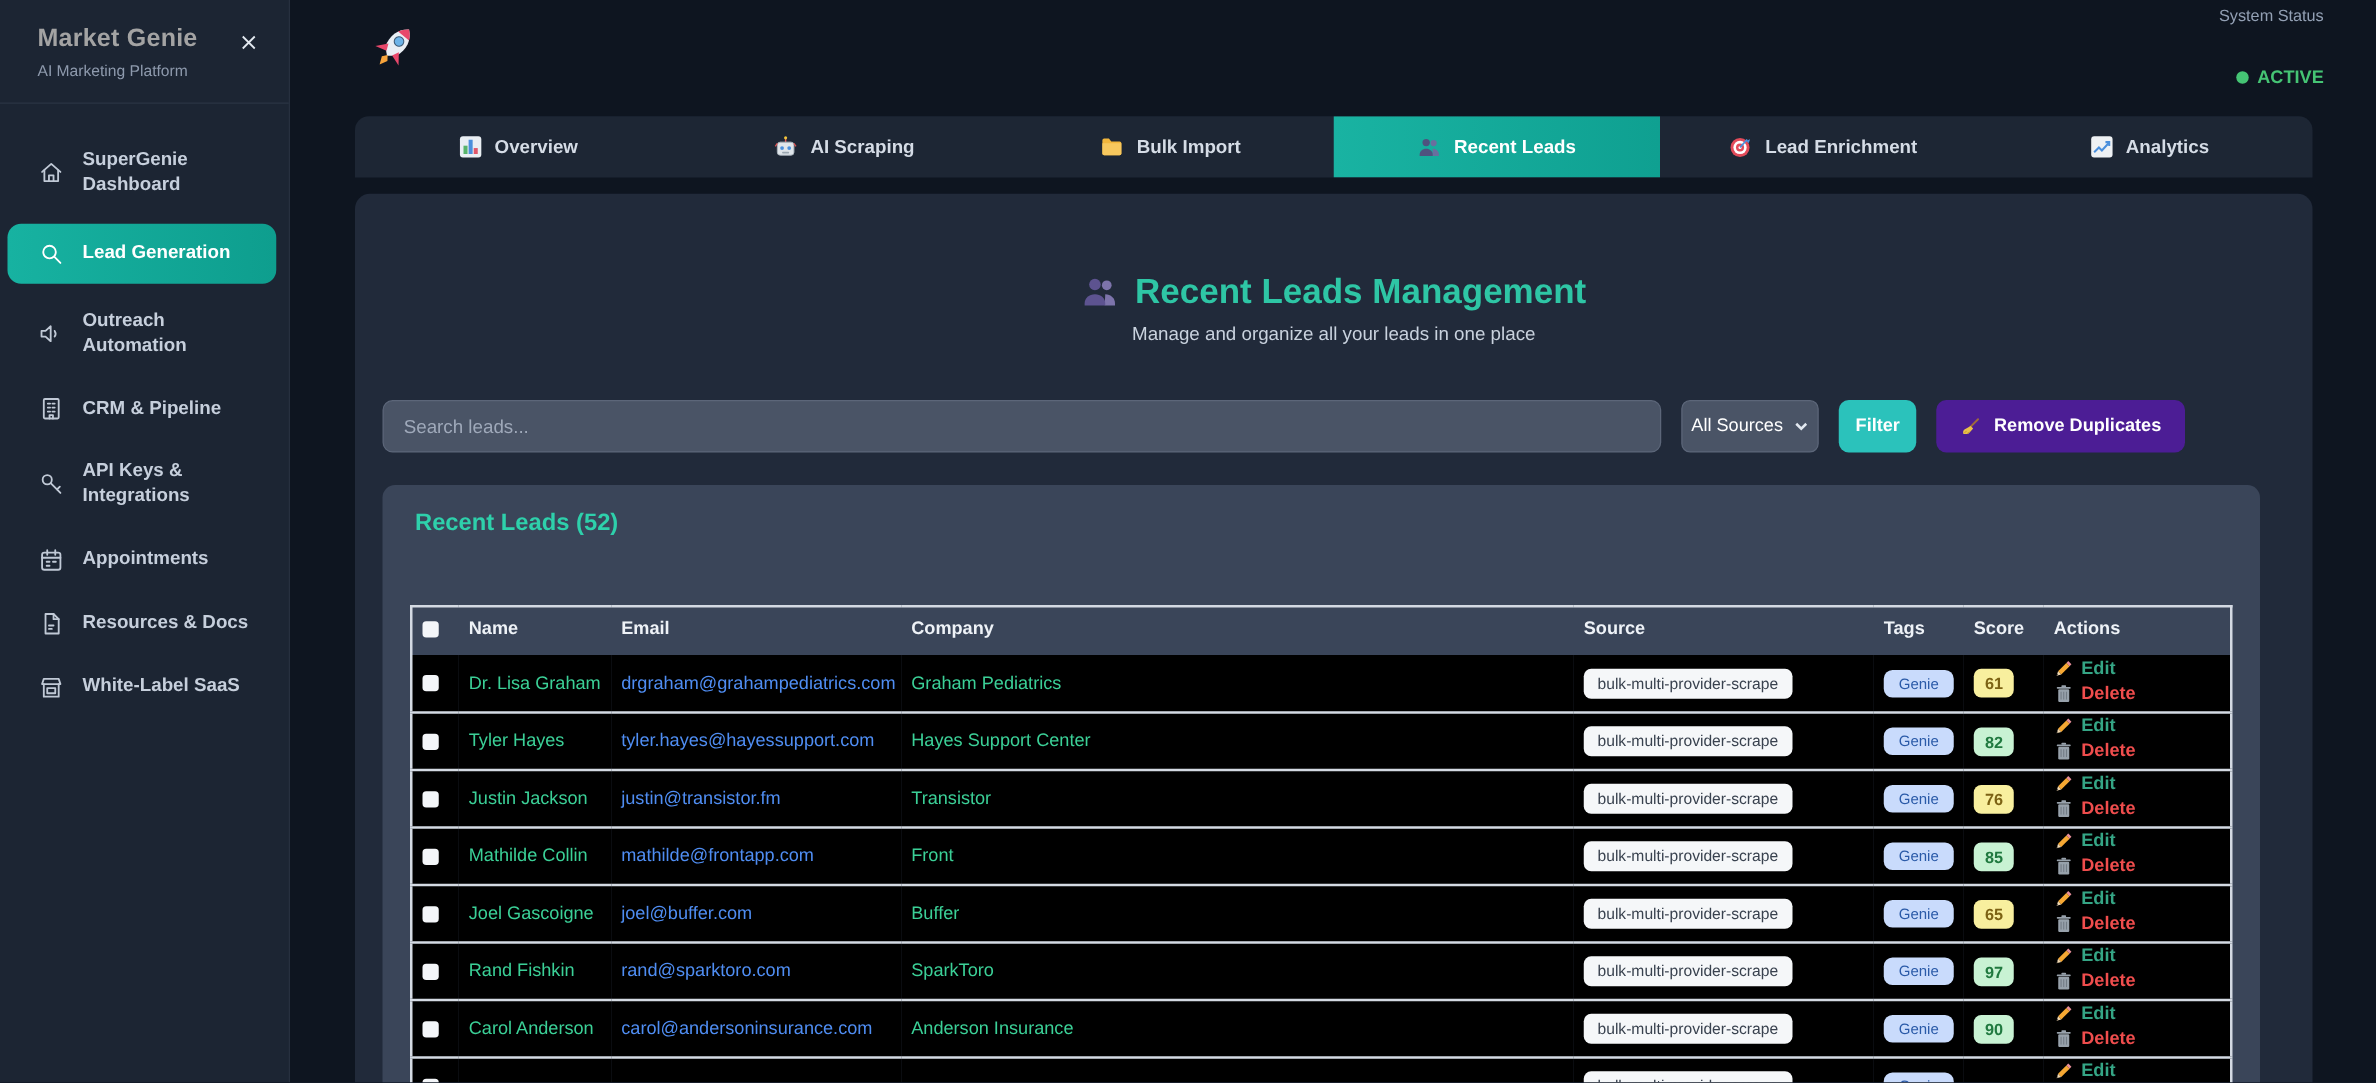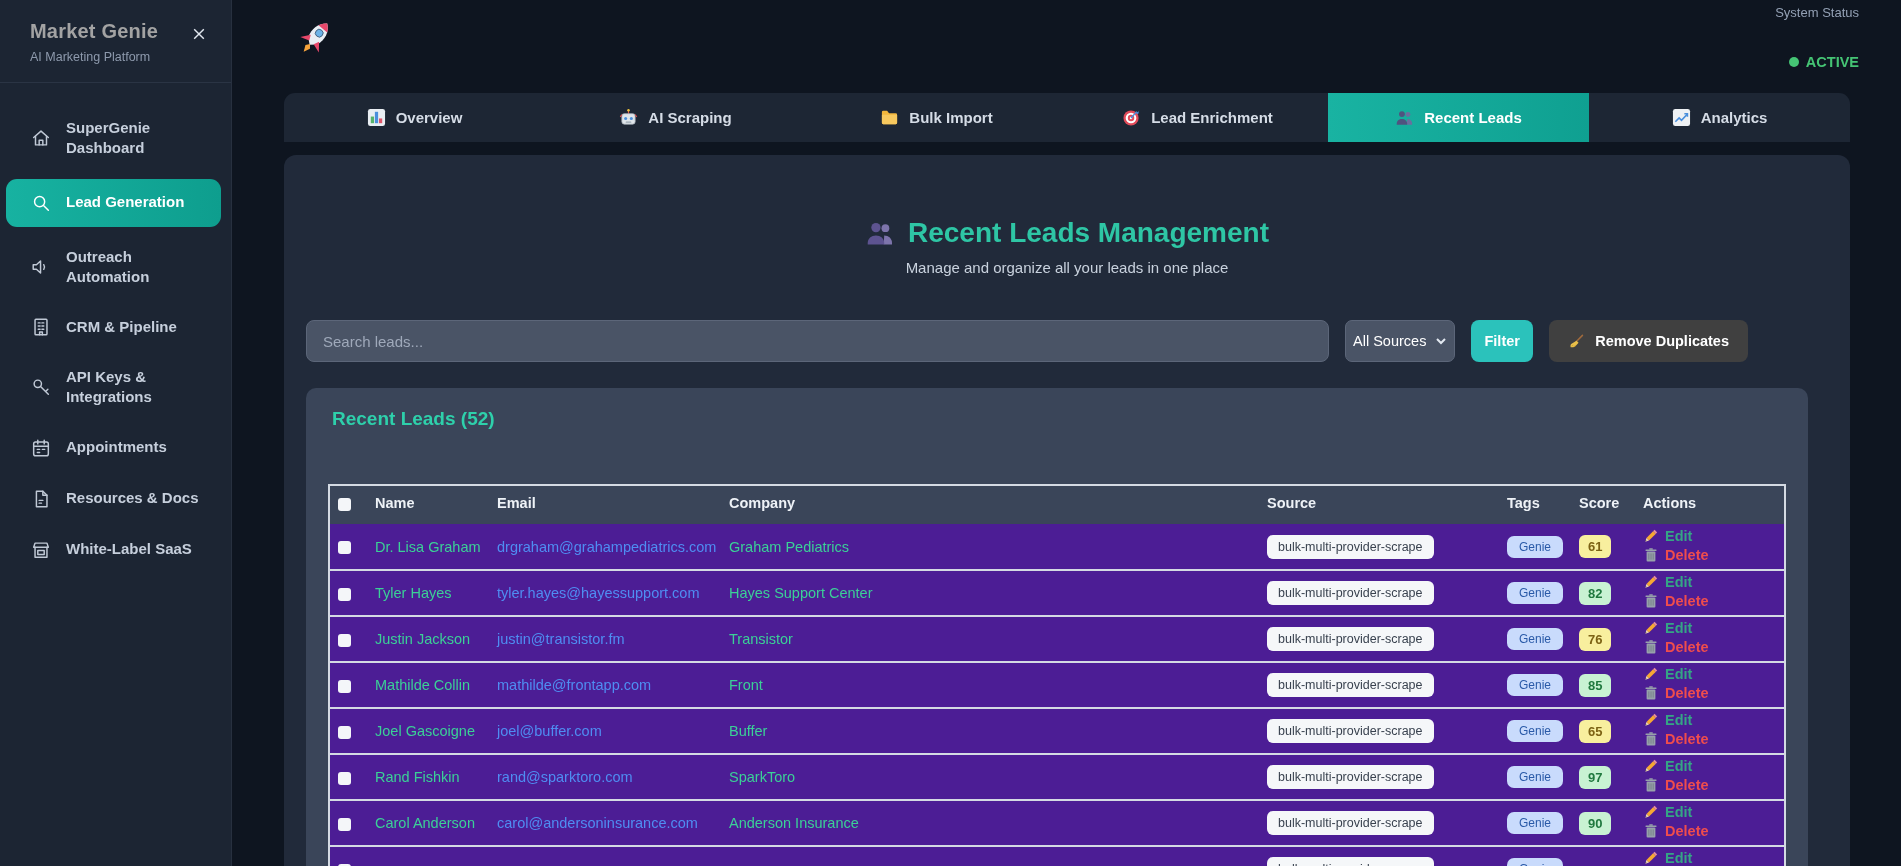--- a/index.html
+++ b/index.html
@@ -46,29 +46,29 @@
   .panel-title .hicon { width:30px; height:30px; }
   .panel-sub { color:#c9d2de; font-size:15px; margin-top:10px; margin-bottom:44px; text-align:center; }
 
   
   .controls { display:flex; gap:16px; height:42px; min-height:42px; margin:0 80px 26px 0; }
   .search-input { flex:1; background:#4a5466; border:1px solid #5c6679; border-radius:8px; color:#e2e8f0; font-size:15px; padding:0 16px; outline:none; font-family:"Liberation Sans",sans-serif; }
   .search-input::placeholder { color:#9fa9ba; }
   .source-select { width:110px; min-width:110px; background:#4a5466; border:1px solid #5c6679; border-radius:7px; color:#fff; font-size:14.5px; font-weight:500; display:flex; align-items:center; justify-content:center; gap:9px; cursor:pointer; }
   .source-select svg { width:12px; height:12px; stroke:#e2e8f0; stroke-width:2; fill:none; }
   .btn-filter { width:62px; min-width:62px; background:#2bc2bb; border:none; border-radius:8px; color:#fff; font-weight:bold; font-size:14.5px; cursor:pointer; font-family:"Liberation Sans",sans-serif; }
-  .btn-dupes { background:#404040; border:none; border-radius:8px; color:#fff; font-weight:bold; font-size:14.5px; padding:0 19px; display:flex; align-items:center; gap:10px; cursor:pointer; font-family:"Liberation Sans",sans-serif; }
+  .btn-dupes { background:#4c1d95; border:none; border-radius:8px; color:#fff; font-weight:bold; font-size:14.5px; padding:0 19px; display:flex; align-items:center; gap:10px; cursor:pointer; font-family:"Liberation Sans",sans-serif; }
   .btn-dupes svg { width:17px; height:17px; }
 
   
   .leads-card { background:#3a4559; border-radius:10px; padding:20px 22px 22px; margin-right:20px; }
   .leads-title { color:#2ed0ab; font-size:19px; font-weight:bold; margin:0 0 54px 4px; }
   table.leads { width:100%; border-collapse:collapse; table-layout:fixed; border:2px solid #d4dae3; }
   th { color:#eef2f7; font-weight:bold; font-size:14.5px; text-align:left; padding:9px 8px 13px; }
-  tbody tr { background:#4c1d95; }
+  tbody tr { background:#000000; }
   td { border-bottom:2px solid #d4dae3; padding:0 8px; height:46px; font-size:14.5px; vertical-align:middle; }
   .cb { width:13px; height:13px; background:#f4f6f9; border-radius:3px; display:inline-block; vertical-align:middle; cursor:pointer; }
   td.c-name { color:#3bd097; font-weight:500; }
   td.c-email { color:#4f8df2; }
   td.c-company { color:#3bd097; }
   .pill-source { background:#f5f7f9; color:#39424f; font-size:12.5px; padding:5px 11px; border-radius:6px; display:inline-block; white-space:nowrap; }
   .pill-tag { background:#c9dbfc; color:#2a5aa8; font-size:12px; font-weight:500; padding:4px 12px; border-radius:7px; display:inline-block; }
   .pill-score { font-size:13px; font-weight:bold; padding:4px 9px; border-radius:6px; display:inline-block; }
   .pill-score.mid { background:#f8ef9e; color:#7c6214; }
   .pill-score.high { background:#c8f2d3; color:#20793f; }
@@ -225,47 +225,47 @@
         </div>
         <div class="tab">
           <span class="ticon">
             <svg viewBox="0 0 20 20">
                 <path d="M2 4.5A1.5 1.5 0 0 1 3.5 3h4l2 2.5h7A1.5 1.5 0 0 1 18 7v8.5a1.5 1.5 0 0 1-1.5 1.5h-13A1.5 1.5 0 0 1 2 15.5z" fill="#f2b63c"></path>
                 <path d="M2 7h16v8.5a1.5 1.5 0 0 1-1.5 1.5h-13A1.5 1.5 0 0 1 2 15.5z" fill="#f7c85e"></path>
               </svg>
           </span>
           <span>Bulk Import</span>
         </div>
-        <div class="tab">
-          <span class="ticon">
-            <svg viewBox="0 0 20 20">
-                <circle cx="9.5" cy="10.5" r="8" fill="#e24b5a"></circle>
-                <circle cx="9.5" cy="10.5" r="5.6" fill="#fff"></circle>
-                <circle cx="9.5" cy="10.5" r="3.4" fill="#e24b5a"></circle>
-                <circle cx="9.5" cy="10.5" r="1.3" fill="#fff"></circle>
-                <path d="M9.5 10.5 15.5 3.8" stroke="#4a8fdc" stroke-width="1.5" fill="none"></path>
-                <path d="M14.6 4.9l3.4-1.4-1.2 3.4z" fill="#4a8fdc"></path>
-              </svg>
-          </span>
-          <span>Lead Enrichment</span>
-        </div>
         <div class="tab active">
           <span class="ticon">
             <svg viewBox="0 0 20 20">
                 <g fill="#6a6f9e">
                   <circle cx="13.6" cy="6.8" r="2.6"></circle>
                   <path d="M12.8 11.6c3 0 5.2 2.1 5.2 4.9v1.1h-5.5z"></path>
                 </g>
                 <g fill="#4f537f">
                   <circle cx="7.3" cy="6.4" r="3.1"></circle>
                   <path d="M1.8 16.6c0-3 2.4-5 5.5-5s5.5 2 5.5 5v1H1.8z"></path>
                 </g>
               </svg>
           </span>
           <span>Recent Leads</span>
+        </div>
+        <div class="tab">
+          <span class="ticon">
+            <svg viewBox="0 0 20 20">
+                <circle cx="9.5" cy="10.5" r="8" fill="#e24b5a"></circle>
+                <circle cx="9.5" cy="10.5" r="5.6" fill="#fff"></circle>
+                <circle cx="9.5" cy="10.5" r="3.4" fill="#e24b5a"></circle>
+                <circle cx="9.5" cy="10.5" r="1.3" fill="#fff"></circle>
+                <path d="M9.5 10.5 15.5 3.8" stroke="#4a8fdc" stroke-width="1.5" fill="none"></path>
+                <path d="M14.6 4.9l3.4-1.4-1.2 3.4z" fill="#4a8fdc"></path>
+              </svg>
+          </span>
+          <span>Lead Enrichment</span>
         </div>
         <div class="tab">
           <span class="ticon">
             <svg viewBox="0 0 20 20">
                 <rect x="1" y="1" width="18" height="18" rx="2.5" fill="#eef1f4"></rect>
                 <path d="M3.5 14.5l4-4 2.5 2.5 6-6.5" stroke="#4a8fdc" stroke-width="1.7" fill="none"></path>
                 <path d="M13 6h3.2v3.2" stroke="#4a8fdc" stroke-width="1.7" fill="none"></path>
               </svg>
           </span>
           <span>Analytics</span>

